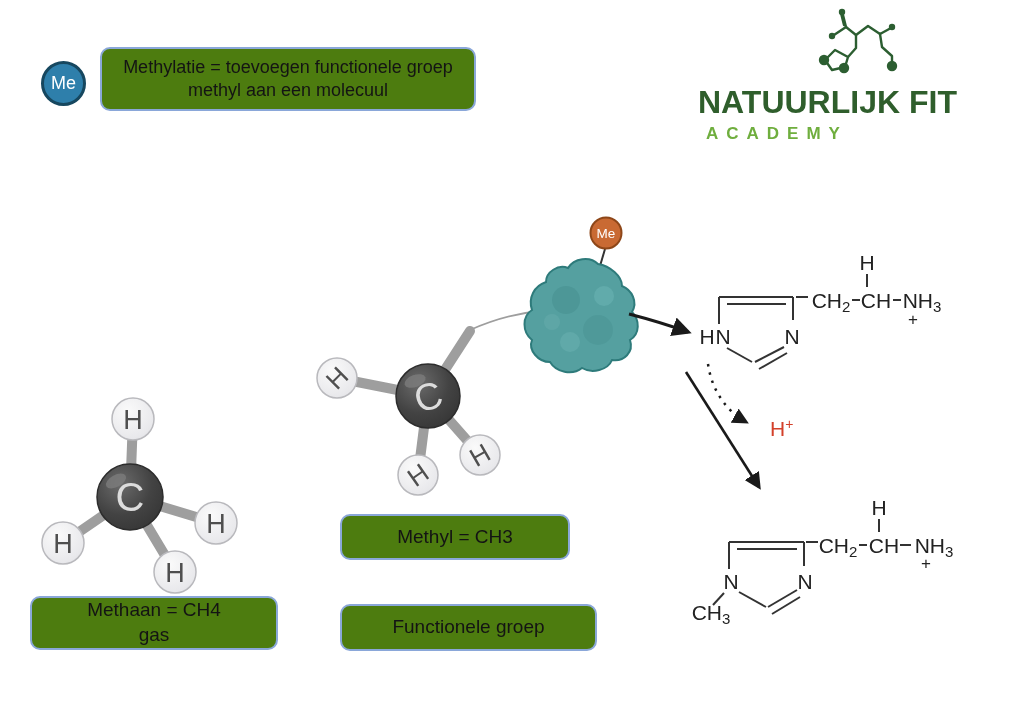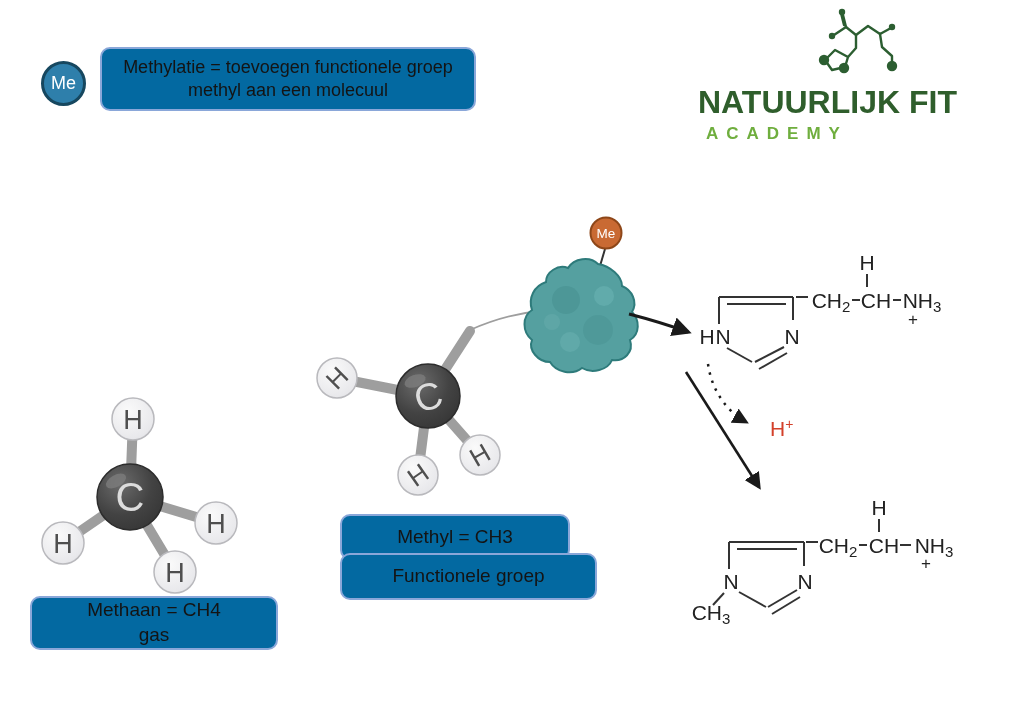--- a/index.html
+++ b/index.html
@@ -10,39 +10,39 @@
     width: 1024px;
     height: 717px;
     background: #ffffff;
     overflow: hidden;
   }
   svg.scene { position: absolute; left: 0; top: 0; }
 
   
   .info-box {
     position: absolute;
-    background: #0369a1;
+    background: #4d7c0f;
     border: 2px solid #8aa7d9;
     border-radius: 10px;
     color: #141414;
     display: flex;
     flex-direction: column;
     align-items: center;
     justify-content: center;
     text-align: center;
     font-size: 19px;
     line-height: 1.3;
   }
   .title-box {
     left: 100px; top: 47px; width: 376px; height: 64px;
     font-size: 18px;
   }
   .methaan-box { left: 30px; top: 596px; width: 248px; height: 54px; }
   .methyl-box  { left: 340px; top: 514px; width: 230px; height: 46px; }
-  .func-box    { left: 340px; top: 553px; width: 257px; height: 47px; }
+  .func-box    { left: 340px; top: 604px; width: 257px; height: 47px; }
 
   
   .me-badge {
     position: absolute;
     left: 41px; top: 61px;
     width: 45px; height: 45px;
     border-radius: 50%;
     background: #2e7fab;
     border: 3px solid #16475f;
     color: #ffffff;

